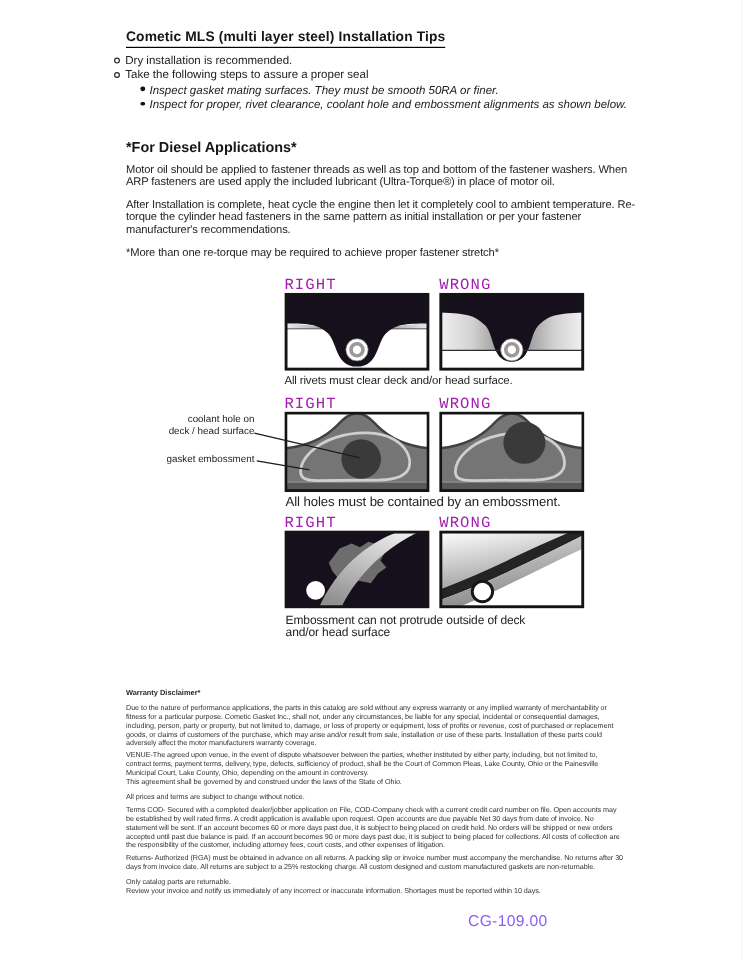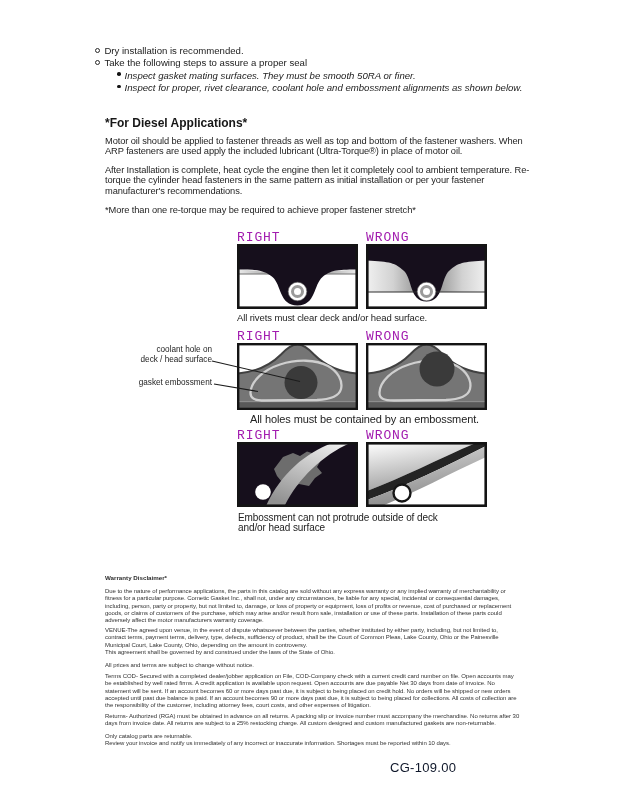--- a/index.html
+++ b/index.html
@@ -15,33 +15,34 @@
   }
   .bullets{position:absolute;left:95px;top:45px;width:460px;font-size:9.6px;color:#222;}
   .b-row{display:flex;align-items:flex-start;height:12.3px;line-height:11px;}
   .b-row.sub{margin-left:22px;font-style:italic;}
   .o-marker{flex:0 0 auto;width:3.4px;height:3.4px;border:1px solid #2a2a2a;border-radius:50%;margin:2.6px 4px 0 0;}
   .f-marker{flex:0 0 auto;width:3.6px;height:3.6px;background:#141414;border-radius:50%;margin:2.8px 4px 0 0;}
   .h2{font-size:12px;font-weight:bold;color:#171717;}
   .para{font-size:9.3px;line-height:10.3px;letter-spacing:-.1px;color:#242424;width:432px;}
   .dg-label{width:121px;text-align:left;font-size:13px;letter-spacing:.9px;color:#a21caf;font-family:Liberation Mono, monospace;}
   .dg-caption{font-size:9.5px;color:#222;letter-spacing:-.1px;}
-  .dg-caption2{font-size:11px;color:#222;letter-spacing:-.1px;margin-left:12px;}
+  .dg-caption2{font-size:11px;color:#222;letter-spacing:-.1px;}
   .dg-caption3{font-size:10px;line-height:9.8px;color:#222;letter-spacing:-.1px;}
   .callout{width:112px;text-align:right;font-size:8.2px;line-height:9.6px;color:#1d1d1d;}
   .fine{font-size:6px;line-height:7.3px;letter-spacing:-.05px;color:#333;width:415px;}
   .fine-h{font-size:6.2px;font-weight:bold;color:#2b2b2b;}
-  .page-code{font-size:13px;letter-spacing:.3px;color:#0f172a;}
+  .page-code{font-size:13px;letter-spacing:.3px;color:#8b5cf6;}
   svg{display:block;}
 </style>
 </head>
 <body>
 
 <div class="page">
 
+  <div class="t doc-title" style="left:105px;top:25px;">Cometic MLS (multi layer steel) Installation Tips</div>
 
   <div class="bullets">
     <div class="b-row">
       <span class="o-marker"></span>
       <span>Dry installation is recommended.</span>
     </div>
     <div class="b-row">
       <span class="o-marker"></span>
       <span>Take the following steps to assure a proper seal</span>
     </div>

